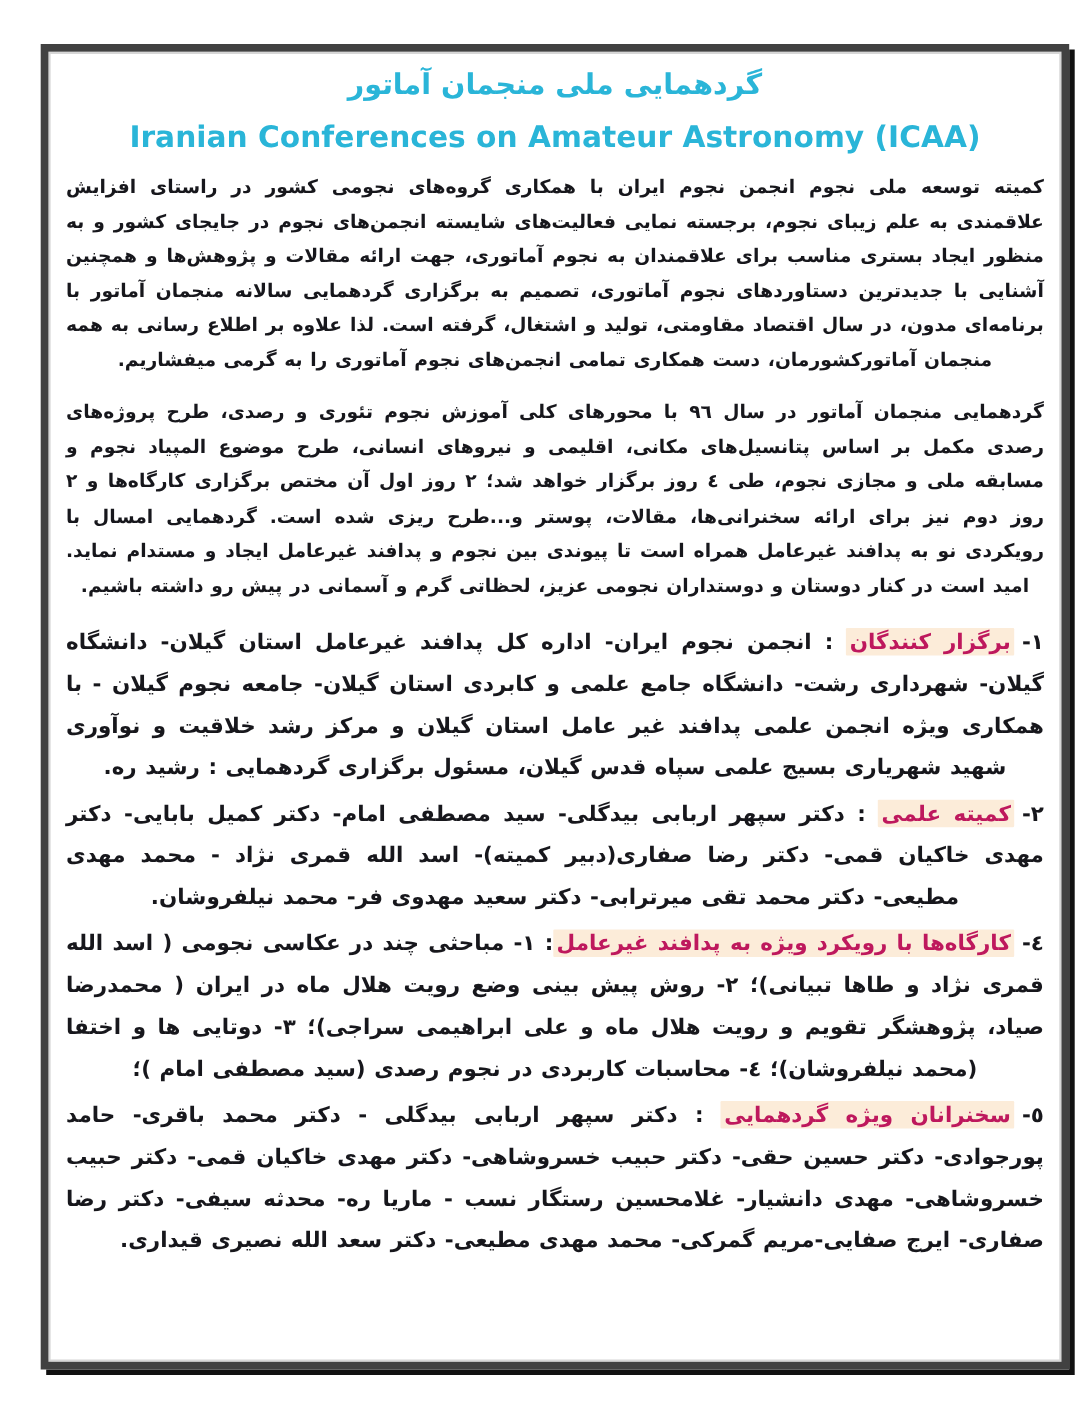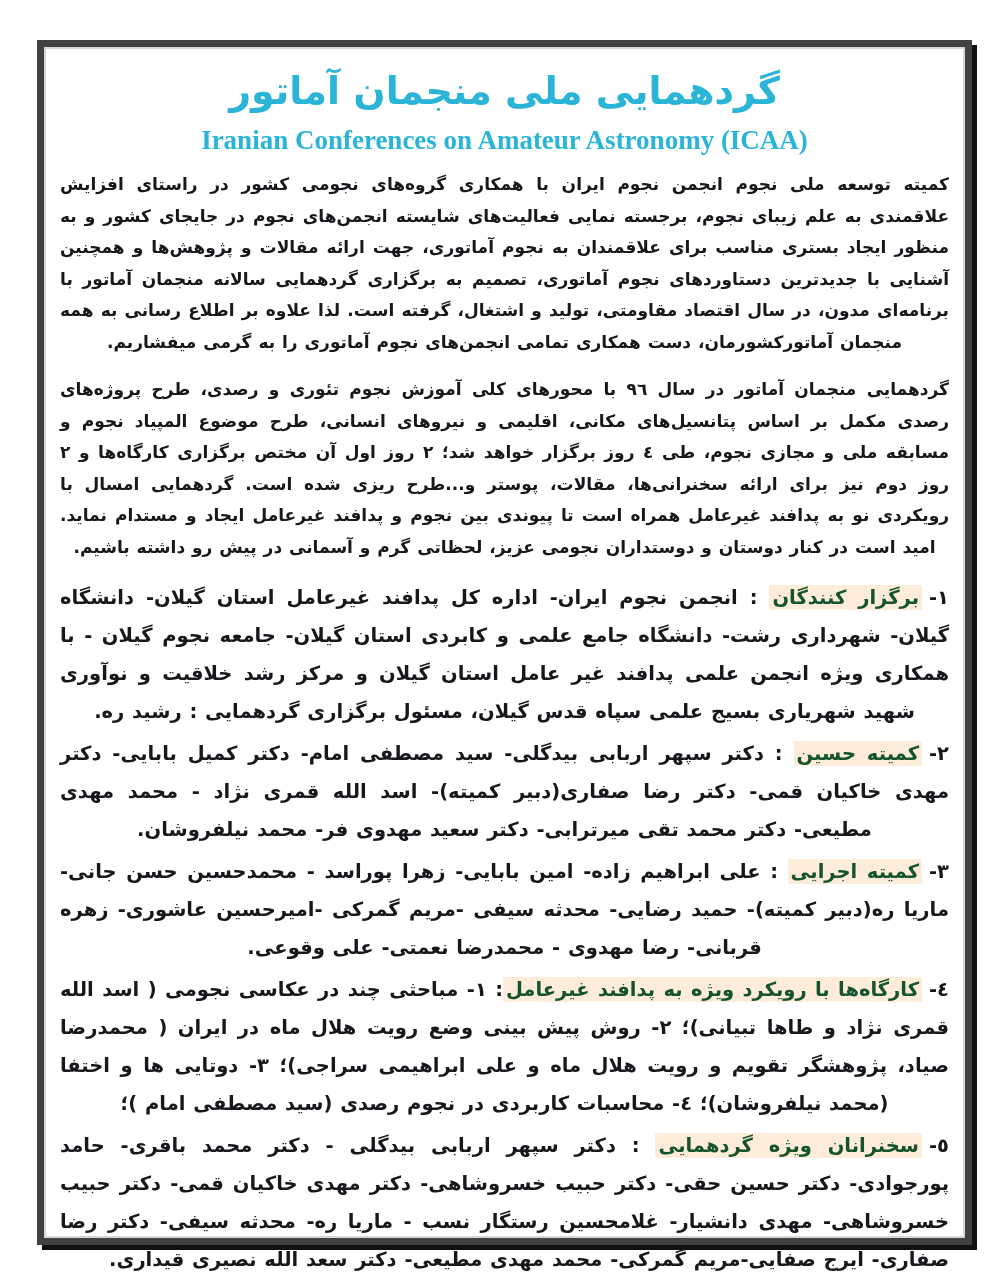--- a/index.html
+++ b/index.html
@@ -22,36 +22,35 @@
     width: 889px;
     height: 1175px;
     background: #ffffff;
     border: 7px solid #414141;
     box-shadow: 5px 5px 0 0 #111111, inset 1px 1px 0 1px #d6d6d6, inset -1px -1px 0 1px #d6d6d6;
     padding: 6px 16px 10px 16px;
     direction: rtl;
     color: #17171c;
   }
   .title-fa {
-    margin: 14px 0 6px 0;
+    margin: 0 0 6px 0;
     text-align: center;
-    font-size: 38px;
+    font-size: 26px;
     font-weight: bold;
     color: #2ab5d8;
     line-height: 48px;
   }
   .title-en {
     direction: ltr;
     margin: 2px 0 10px 0;
     text-align: center;
     font-size: 27px;
     font-weight: bold;
     color: #2ab5d8;
     line-height: 38px;
-    font-family: Liberation Serif, serif;
   }
   .para {
     margin: 0 0 16px 0;
     font-size: 17px;
     font-weight: bold;
     line-height: 31.5px;
     text-align: justify;
     text-align-last: center;
     word-spacing: 1px;
   }
@@ -68,21 +67,21 @@
     word-spacing: 1px;
   }
   .item.last-right {
     text-align-last: right;
   }
   .item .num {
     color: #17171c;
     margin-left: 7px;
   }
   .item .heading {
-    color: #14532d;
+    color: #be185d;
     background: #fcecd9;
     padding: 1px 3px;
     border-radius: 1px;
   }
 </style>
 </head>
 <body>
 
 <div class="canvas">
   <div class="page">
@@ -90,23 +89,22 @@
     <div class="title-fa">گردهمایی ملی منجمان آماتور</div>
     <div class="title-en">Iranian Conferences on Amateur Astronomy (ICAA)</div>
 
     <p class="para">کمیته توسعه ملی نجوم انجمن نجوم ایران با همکاری گروه‌های نجومی کشور در راستای افزایش علاقمندی به علم زیبای نجوم، برجسته نمایی فعالیت‌های شایسته انجمن‌های نجوم در جایجای کشور و به منظور ایجاد بستری مناسب برای علاقمندان به نجوم آماتوری، جهت ارائه مقالات و پژوهش‌ها و همچنین آشنایی با جدیدترین دستاوردهای نجوم آماتوری، تصمیم به برگزاری گردهمایی سالانه منجمان آماتور با برنامه‌ای مدون، در سال اقتصاد مقاومتی، تولید و اشتغال، گرفته است. لذا علاوه بر اطلاع رسانی به همه منجمان آماتورکشورمان، دست همکاری تمامی انجمن‌های نجوم آماتوری را به گرمی میفشاریم.</p>
     <p class="para">گردهمایی منجمان آماتور در سال ٩٦ با محورهای کلی آموزش نجوم تئوری و رصدی، طرح پروژه‌های رصدی مکمل بر اساس پتانسیل‌های مکانی، اقلیمی و نیروهای انسانی، طرح موضوع المپیاد نجوم و مسابقه ملی و مجازی نجوم، طی ٤ روز برگزار خواهد شد؛ ٢ روز اول آن مختص برگزاری کارگاه‌ها و ٢ روز دوم نیز برای ارائه سخنرانی‌ها، مقالات، پوستر و...طرح ریزی شده است. گردهمایی امسال با رویکردی نو به پدافند غیرعامل همراه است تا پیوندی بین نجوم و پدافند غیرعامل ایجاد و مستدام نماید. امید است در کنار دوستان و دوستداران نجومی عزیز، لحظاتی گرم و آسمانی در پیش رو داشته باشیم.</p>
 
     <div class="items">
 
       <div class="item"><span class="num">١-</span><span class="heading">برگزار کنندگان</span><span class="body"> : انجمن نجوم ایران- اداره کل پدافند غیرعامل استان گیلان- دانشگاه گیلان- شهرداری رشت- دانشگاه جامع علمی و کابردی استان گیلان- جامعه نجوم گیلان - با همکاری ویژه انجمن علمی پدافند غیر عامل استان گیلان و مرکز رشد خلاقیت و نوآوری شهید شهریاری بسیج علمی سپاه قدس گیلان، مسئول برگزاری گردهمایی : رشید ره.</span></div>
 
-      <div class="item"><span class="num">٢-</span><span class="heading">کمیته حسین</span><span class="body"> : دکتر سپهر اربابی بیدگلی- سید مصطفی امام- دکتر کمیل بابایی- دکتر مهدی خاکیان قمی- دکتر رضا صفاری(دبیر کمیته)- اسد الله قمری نژاد - محمد مهدی مطیعی- دکتر محمد تقی میرترابی- دکتر سعید مهدوی فر- محمد نیلفروشان.</span></div>
+      <div class="item"><span class="num">٢-</span><span class="heading">کمیته علمی</span><span class="body"> : دکتر سپهر اربابی بیدگلی- سید مصطفی امام- دکتر کمیل بابایی- دکتر مهدی خاکیان قمی- دکتر رضا صفاری(دبیر کمیته)- اسد الله قمری نژاد - محمد مهدی مطیعی- دکتر محمد تقی میرترابی- دکتر سعید مهدوی فر- محمد نیلفروشان.</span></div>
 
-      <div class="item"><span class="num">٣-</span><span class="heading">کمیته اجرایی</span><span class="body"> : علی ابراهیم زاده- امین بابایی- زهرا پوراسد - محمدحسین حسن جانی- ماریا ره(دبیر کمیته)- حمید رضایی- محدثه سیفی -مریم گمرکی -امیرحسین عاشوری- زهره قربانی- رضا مهدوی - محمدرضا نعمتی- علی وقوعی.</span></div>
 
       <div class="item"><span class="num">٤-</span><span class="heading">کارگاه‌ها با رویکرد ویژه به پدافند غیرعامل</span><span class="body">: ١- مباحثی چند در عکاسی نجومی ( اسد الله قمری نژاد و طاها تبیانی)؛ ٢- روش پیش بینی وضع رویت هلال ماه در ایران ( محمدرضا صیاد، پژوهشگر تقویم و رویت هلال ماه و علی ابراهیمی سراجی)؛ ٣- دوتایی ها و اختفا (محمد نیلفروشان)؛ ٤- محاسبات کاربردی در نجوم رصدی (سید مصطفی امام )؛</span></div>
 
       <div class="item last-right"><span class="num">٥-</span><span class="heading">سخنرانان ویژه گردهمایی</span><span class="body"> : دکتر سپهر اربابی بیدگلی - دکتر محمد باقری- حامد پورجوادی- دکتر حسین حقی- دکتر حبیب خسروشاهی- دکتر مهدی خاکیان قمی- دکتر حبیب خسروشاهی- مهدی دانشیار- غلامحسین رستگار نسب - ماریا ره- محدثه سیفی- دکتر رضا صفاری- ایرج صفایی-مریم گمرکی- محمد مهدی مطیعی- دکتر سعد الله نصیری قیداری.</span></div>
 
     </div>
   </div>
 </div>
 
 </body></html>

